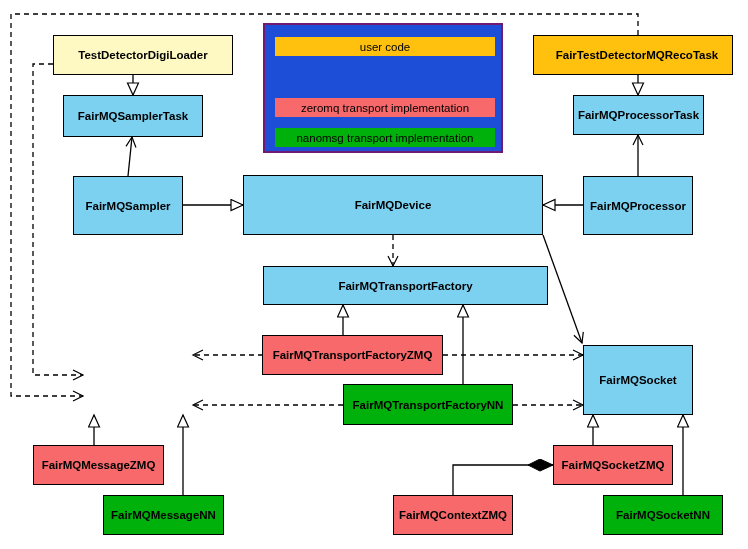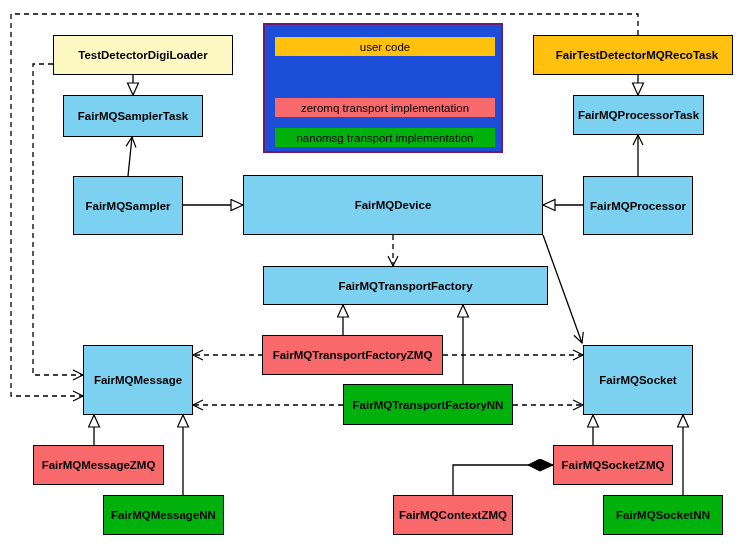--- a/index.html
+++ b/index.html
@@ -86,23 +86,20 @@
     </div>
   <div class="node abstract" style="left: 263px; top: 266px; width: 285px; height: 39px; background-color: rgb(124, 209, 241);">
       <span>FairMQTransportFactory</span>
     </div>
   <div class="node" style="left: 262px; top: 335px; width: 181px; height: 40px; background-color: rgb(248, 105, 107);">
       <span>FairMQTransportFactoryZMQ</span>
     </div>
   <div class="node" style="left: 343px; top: 384px; width: 170px; height: 41px; background-color: rgb(0, 176, 11);">
       <span>FairMQTransportFactoryNN</span>
     </div>
-  <div class="node abstract" style="left: 83px; top: 345px; width: 110px; height: 70px; background-color: rgb(124, 209, 241);">
-      <span>FairMQMessage</span>
-    </div>
   <div class="node abstract" style="left: 583px; top: 345px; width: 110px; height: 70px; background-color: rgb(124, 209, 241);">
       <span>FairMQSocket</span>
     </div>
   <div class="node" style="left: 33px; top: 445px; width: 131px; height: 40px; background-color: rgb(248, 105, 107);">
       <span>FairMQMessageZMQ</span>
     </div>
   <div class="node" style="left: 103px; top: 495px; width: 121px; height: 40px; background-color: rgb(0, 176, 11);">
       <span>FairMQMessageNN</span>
     </div>
   <div class="node" style="left: 393px; top: 495px; width: 120px; height: 40px; background-color: rgb(248, 105, 107);">

